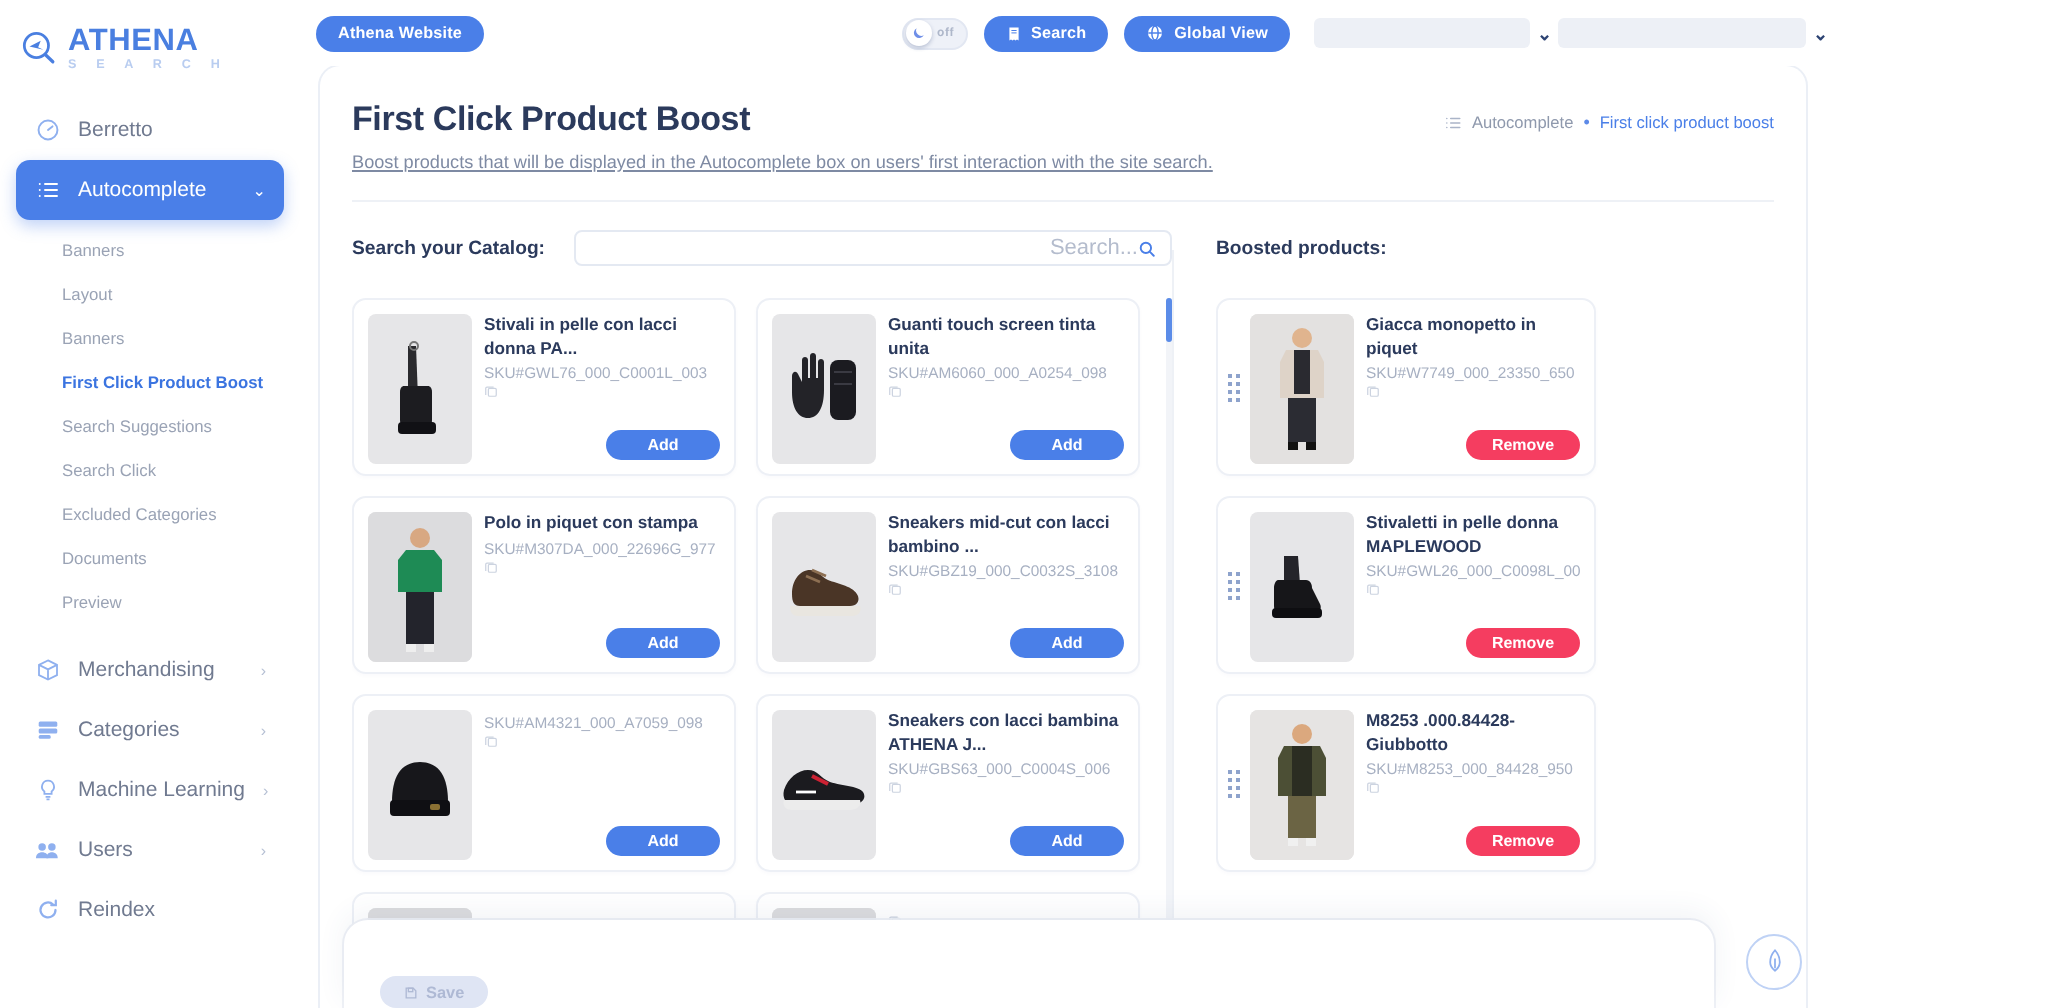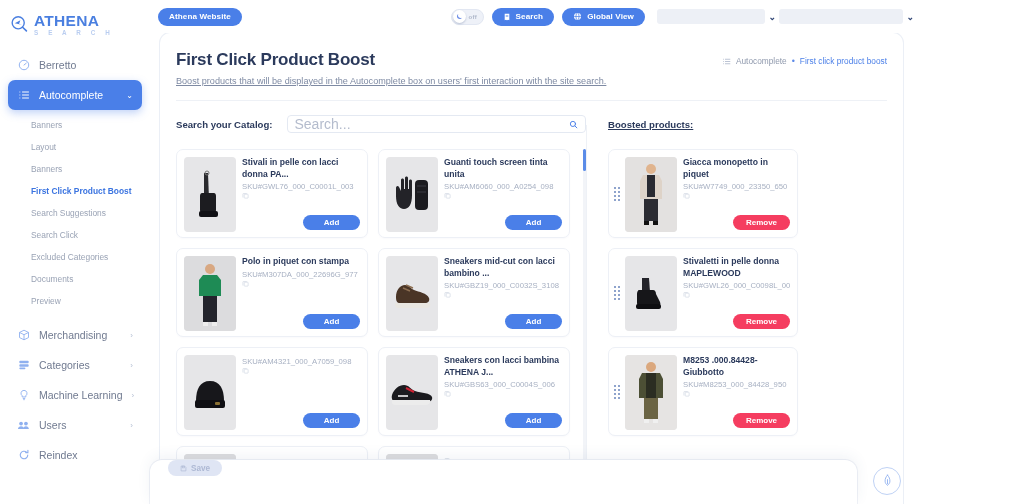--- a/index.html
+++ b/index.html
@@ -103,27 +103,27 @@
   .col-left { width: 410px; flex: 0 0 410px; position: relative; }
   .col-right { flex: 1; padding-left: 22px; position: relative; }
 
   .srch-row { display:flex; align-items:center; gap: 14px; }
   .srch-label { font-size: 9.6px; font-weight: 700; color:#2b3a5c; white-space:nowrap; }
   .srch-box {
     flex:1; height: 18px; border: 1px solid #e4e9f2; border-radius: 4px;
     display:flex; align-items:center; padding: 0 7px; background:#fff;
   }
   .srch-box input {
-    flex:1; border:none; outline:none; font-size: 14px; color:#5a6479;
-    font-family: inherit; background: transparent;
+    flex:1; border:none; outline:none; font-size: 11px; color:#5a6479;
+    font-family: inherit; background: transparent; text-align: right;
   }
   .srch-box input::placeholder { color:#b4bccd; }
   .srch-ico { color:#4a7fe8; display:flex; }
 
-  .section-title { font-size: 9.6px; font-weight: 700; color:#2b3a5c; height: 18px; display:flex; align-items:center;text-decoration:underline;}
+  .section-title { font-size: 9.6px; font-weight: 700; color:#2b3a5c; height: 18px; display:flex; align-items:center;}
 
   .grid-scroll {
     margin-top: 16px; height: 338px; overflow: hidden; position: relative;
     padding-right: 14px;
   }
   .grid { display:flex; flex-wrap: wrap; gap: 10px 10px; }
 
   .card {
     width: 192px; height: 89px; border: 1px solid #edf0f6; border-radius: 7px;
     background:#fff; display:flex; padding: 7px; gap: 6px; position: relative;
@@ -158,24 +158,24 @@
   
   .vscroll {
     position:absolute; right: 0; top: 0; width: 3px; height: 338px;
     background: #f2f4f8; border-radius: 2px;
   }
   .vscroll-thumb { width: 3px; height: 22px; background:#5b8ce8; border-radius: 2px; }
   .col-sep { position:absolute; left: 0; top: 10px; bottom: -10px; width: 1px; background:#eef1f6; }
 
   
   .savebar {
-    position:absolute; left: 0; right: 56px; bottom: 0; height: 44px;
+    position:absolute; left: 22px; right: 56px; bottom: 0; height: 44px;
     background:#fff; border-radius: 12px 12px 0 0;
     box-shadow: 0 -4px 14px rgba(60,80,130,.07), 0 0 0 1px rgba(238,241,246,.9);
-    display:flex; align-items:flex-start; padding-left: 18px; z-index: 10;
+    display:flex; align-items:flex-end; padding-left: 18px; z-index: 10;
   }
   .save-btn {
     display:inline-flex; align-items:center; gap:4px;
     background:#dfe5f4; color:#aeb9d4; border:none; border-radius: 11px;
     height: 16px; padding: 0 12px; font-size: 8.2px; font-weight: 700;
     cursor: not-allowed; font-family: inherit;
   }
   .fab {
     position:absolute; right: 12px; bottom: 9px; width: 28px; height: 28px;
     border-radius: 50%; border: 1px solid #bfd2f5; background:#fff;

